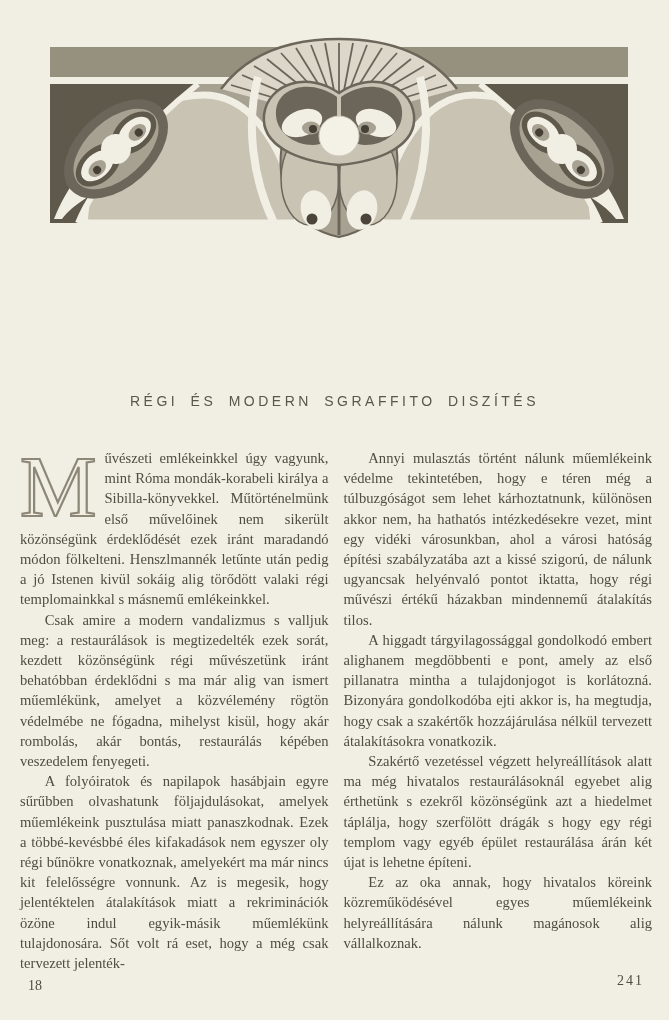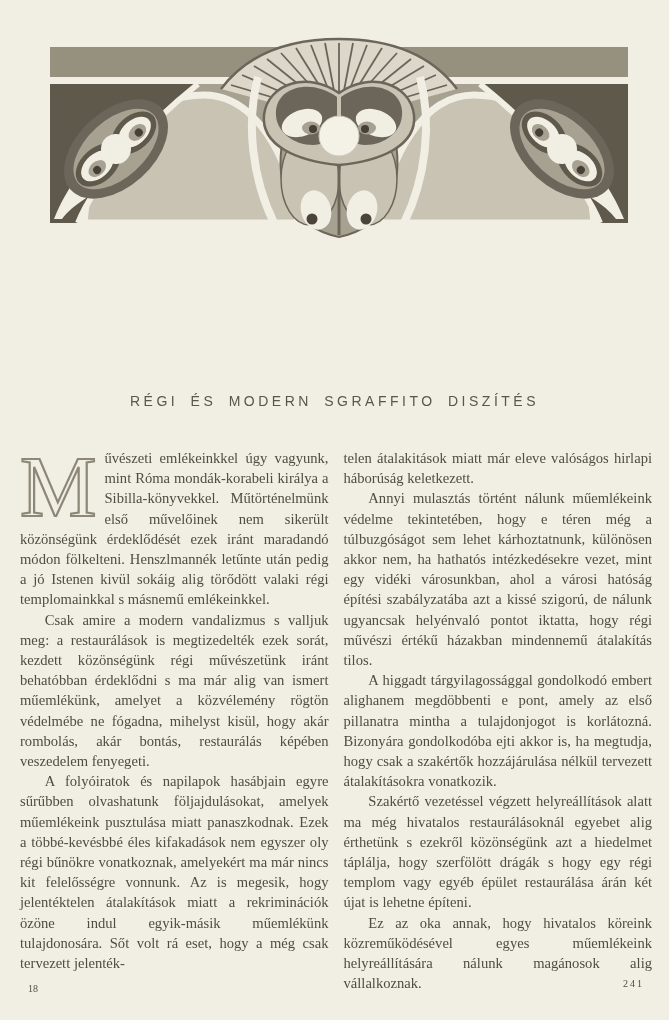--- a/index.html
+++ b/index.html
@@ -26,21 +26,21 @@
   }
   .col{flex:1 1 0; font-size:14.6px; line-height:20.2px; text-align:justify;}
   .col p{margin:0; text-indent:1.7em;}
   .col p.first{text-indent:0;}
   .dropcap{
     float:left; font-family:"Liberation Serif", serif;
     font-size:86px; line-height:74px; height:76px; padding:2px 8px 0 0;
     color:var(--cream,#f1eee3);
     -webkit-text-stroke:2.2px #8d8778; text-stroke:2.2px #8d8778;
   }
-  .pageno{position:absolute; font-size:10px; color:var(--ink,#514c42);}
+  .pageno{position:absolute; font-size:14px; color:var(--ink,#514c42);}
   .pageno-left{left:28px; bottom:26px;}
   .pageno-right{right:25px; bottom:31px; letter-spacing:2px;margin-top:15px;}
 </style>
 </head>
 <body>
 
 <div class="page">
 
   <svg class="ornament" viewBox="0 0 578 212" xmlns="http://www.w3.org/2000/svg" aria-hidden="true">
     <defs>
@@ -130,21 +130,20 @@
 
   <h1 class="page-title">RÉGI ÉS MODERN SGRAFFITO DISZÍTÉS</h1>
 
   <div class="columns">
     <div class="col">
       <p class="first"><span class="dropcap">M</span><span>űvészeti emlékeinkkel úgy vagyunk, mint Róma mondák-korabeli királya a Sibilla-könyvekkel. Műtörténelmünk első művelőinek nem sikerült közönségünk érdeklődését ezek iránt maradandó módon fölkelteni. Henszlmannék letűnte után pedig a jó Istenen kivül sokáig alig törődött valaki régi templomainkkal s másnemű emlékeinkkel.</span></p>
       <p>Csak amire a modern vandalizmus s valljuk meg: a restaurálások is megtizedelték ezek sorát, kezdett közönségünk régi művészetünk iránt behatóbban érdeklődni s ma már alig van ismert műemlékünk, amelyet a közvélemény rögtön védelmébe ne fógadna, mihelyst kisül, hogy akár rombolás, akár bontás, restaurálás képében veszedelem fenyegeti.</p>
       <p>A folyóiratok és napilapok hasábjain egyre sűrűbben olvashatunk följajdulásokat, amelyek műemlékeink pusztulása miatt panaszkodnak. Ezek a többé-kevésbbé éles kifakadások nem egyszer oly régi bűnökre vonatkoznak, amelyekért ma már nincs kit felelősségre vonnunk. Az is megesik, hogy jelentéktelen átalakítások miatt a rekriminációk özöne indul egyik-másik műemlékünk tulajdonosára. Sőt volt rá eset, hogy a még csak tervezett jelenték-</p>
     </div>
     <div class="col">
-      <p class="first">telen átalakitások miatt már eleve valóságos hirlapi háborúság keletkezett.</p>
       <p>Annyi mulasztás történt nálunk műemlékeink védelme tekintetében, hogy e téren még a túlbuzgóságot sem lehet kárhoztatnunk, különösen akkor nem, ha hathatós intézkedésekre vezet, mint egy vidéki városunkban, ahol a városi hatóság építési szabályzatába azt a kissé szigorú, de nálunk ugyancsak helyénvaló pontot iktatta, hogy régi művészi értékű házakban mindennemű átalakítás tilos.</p>
       <p>A higgadt tárgyilagossággal gondolkodó embert alighanem megdöbbenti e pont, amely az első pillanatra mintha a tulajdonjogot is korlátozná. Bizonyára gondolkodóba ejti akkor is, ha megtudja, hogy csak a szakértők hozzájárulása nélkül tervezett átalakításokra vonatkozik.</p>
       <p>Szakértő vezetéssel végzett helyreállítások alatt ma még hivatalos restaurálásoknál egyebet alig érthetünk s ezekről közönségünk azt a hiedelmet táplálja, hogy szerfölött drágák s hogy egy régi templom vagy egyéb épület restaurálása árán két újat is lehetne építeni.</p>
       <p>Ez az oka annak, hogy hivatalos köreink közreműködésével egyes műemlékeink helyreállítására nálunk magánosok alig vállalkoznak.</p>
     </div>
   </div>
 
   <div class="pageno pageno-left">18</div>
   <div class="pageno pageno-right">241</div>
 </div>

